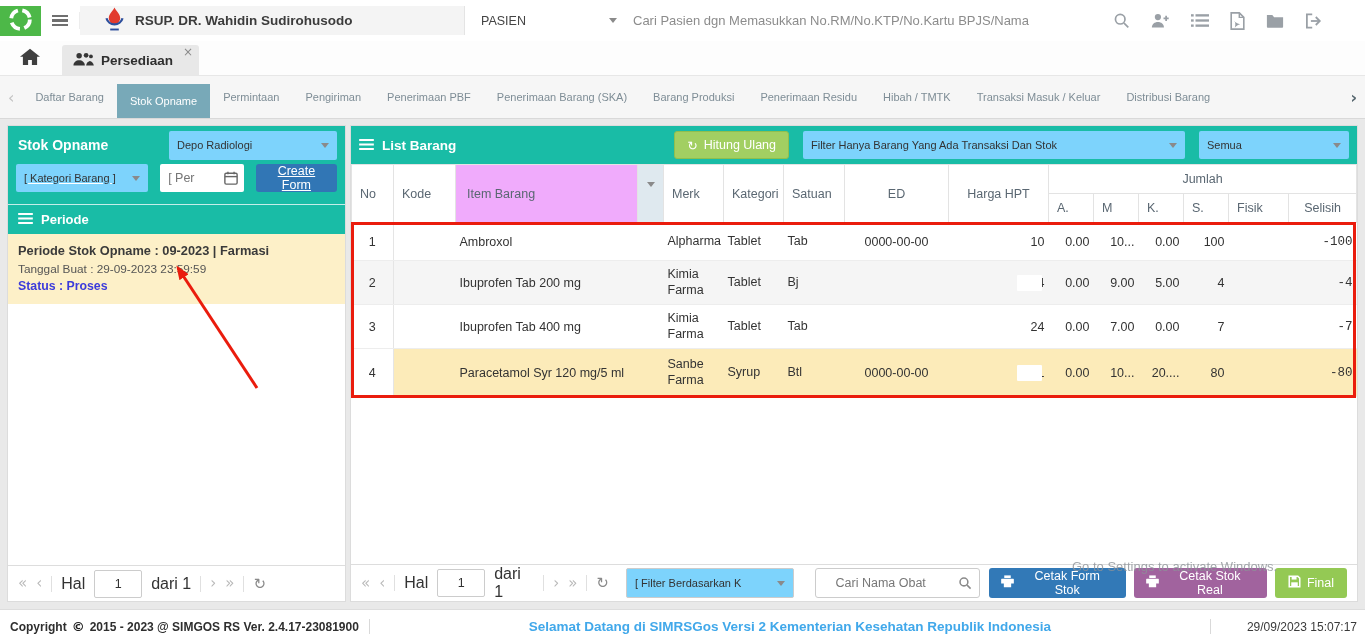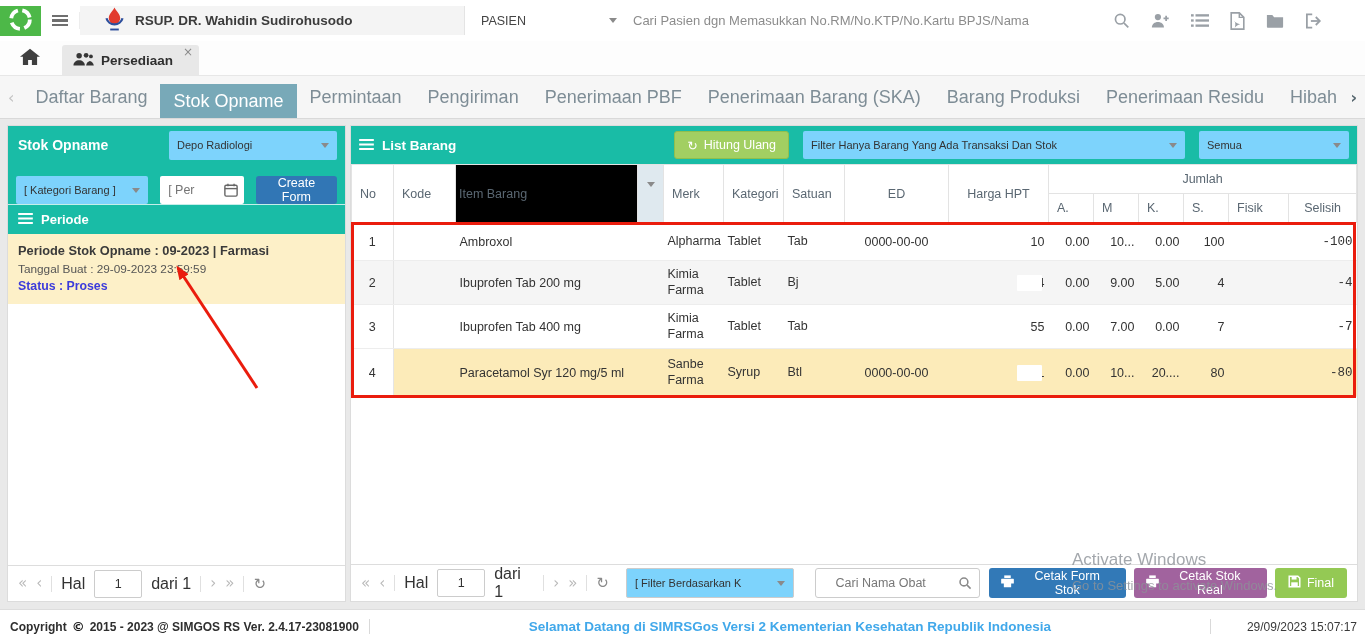--- a/index.html
+++ b/index.html
@@ -23,34 +23,34 @@
   .top-icons .tic{cursor:pointer;display:flex;align-items:center;}
   
   .tabrow{position:absolute;top:41px;left:0;width:1365px;height:34px;background:#fdfdfd;display:flex;align-items:flex-end;}
   .home-tab{margin-left:16px;padding:0 4px 6px 4px;color:#3f3f3f;cursor:pointer;}
   .ws-tab{margin-left:18px;position:relative;height:30px;background:#e8e8e8;border-radius:3px 3px 0 0;display:flex;align-items:center;gap:7px;padding:0 26px 0 11px;color:#2f2f2f;cursor:pointer;}
   .ws-tab .lbl{font-size:13.5px;font-weight:bold;}
   .ws-tab .x{position:absolute;top:1px;right:6px;font-size:12px;color:#8a8a8a;line-height:12px;cursor:pointer;}
   
   .navrow{position:absolute;top:75px;left:0;width:1365px;height:42px;background:#f6f6f6;border-top:1px solid #e7e7e7;border-bottom:1px solid #d9d9d9;display:flex;align-items:stretch;overflow:hidden;}
   .nav-ch{display:flex;align-items:center;padding:0 8px;color:#c3c3c3;font-size:16px;}
-  .nav-item{display:flex;align-items:center;padding:0 13px;color:#7e8d96;font-size:18px;white-space:nowrap;cursor:pointer;text-align:center;}
+  .nav-item{display:flex;align-items:center;padding:0 13px;color:#7e8d96;font-size:11px;white-space:nowrap;cursor:pointer;text-align:center;}
   .nav-item.active{background:#78a9b8;color:#fff;margin-top:8px;align-self:flex-end;height:34px;}
   .nav-ch.right{position:absolute;right:0;top:0;height:42px;color:#57676f;font-weight:bold;background:#f6f6f6;}
   
   .panel{position:absolute;top:126px;height:475px;display:flex;flex-direction:column;background:#fff;box-shadow:0 0 0 1px #dcdcdc;}
   .panel-left{left:8px;width:337px;}
   .panel-right{left:351px;width:1006px;}
   .teal{background:#19bca6;color:#fff;}
   .lp-head{height:38px;display:flex;align-items:center;padding:0 8px 0 10px;gap:8px;flex:0 0 38px;}
   .lp-title{font-size:14px;font-weight:bold;flex:1;}
   .sel{background:#7dd3fc;border-radius:2px;display:flex;align-items:center;padding:0 8px;color:#333;font-size:11px;cursor:pointer;white-space:nowrap;overflow:hidden;}
   .sel .caret{margin-left:auto;}
   .caret{width:0;height:0;border-left:4px solid transparent;border-right:4px solid transparent;border-top:5px solid #8a8a8a;flex:0 0 auto;}
-  .lp-controls{height:40px;flex:0 0 40px;display:flex;align-items:flex-end;gap:12px;padding:0 8px;}
+  .lp-controls{height:40px;flex:0 0 40px;display:flex;align-items:flex-start;gap:12px;padding:0 8px;text-decoration:underline;}
   .sel-kategori{width:136px;height:28px;}
   .datebox{width:84px;height:28px;background:#fff;border-radius:2px;display:flex;align-items:center;padding:0 6px;color:#555;}
   .datebox input{border:0;outline:0;width:46px;font:12.5px "Liberation Sans",sans-serif;color:#555;}
   .btn{border:0;border-radius:3px;color:#fff;font:12.5px "Liberation Sans",sans-serif;display:flex;align-items:center;gap:6px;justify-content:center;cursor:pointer;}
   .btn-create{width:93px;height:28px;background:#3176b5;}
   .lp-periode{height:29px;flex:0 0 29px;display:flex;align-items:center;gap:8px;padding:0 10px;border-top:1px solid rgba(255,255,255,.75);font-weight:bold;font-size:13px;}
   .lp-card{flex:0 0 auto;background:#fdf0c8;padding:8px 10px 9px 10px;line-height:1.45;}
   .lp-card .t1{font-size:12.8px;font-weight:bold;color:#3a3a3a;}
   .lp-card .t2{font-size:11.8px;color:#555;}
   .lp-card .t3{font-size:12.3px;font-weight:bold;color:#3c3bdb;}
@@ -64,21 +64,21 @@
   
   .rp-head{height:38px;flex:0 0 38px;display:flex;align-items:center;gap:14px;padding:0 8px;}
   .rp-title{font-size:13.5px;font-weight:bold;display:flex;align-items:center;gap:8px;flex:1;}
   .btn-hitung{height:28px;padding:0 12px;background:#a2cf62;border:1px solid #8fbf4e;}
   .sel-filter{width:366px;height:28px;}
   .sel-semua{width:134px;height:28px;}
   
   table.grid{border-collapse:collapse;table-layout:fixed;width:1006px;background:#fff;}
   table.grid th{font-weight:normal;font-size:12.5px;color:#5a6772;border:1px solid #e3e3e3;height:28px;padding:0 4px;background:#fff;}
   table.grid th.al{text-align:left;padding-left:8px;}
-  table.grid th.item-h{background:#000000;text-align:left;padding-left:3px;}
+  table.grid th.item-h{background:#f0abfc;text-align:left;padding-left:11px;}
   table.grid th.item-c{background:#dfe9ef;}
   table.grid th.item-c .caret{margin:0 auto;}
   table.grid td{font-size:12.5px;color:#333;padding:0 4px;border-bottom:1px solid #ededed;vertical-align:middle;}
   tr.r1{height:38px;} tr.r2{height:44px;} tr.r3{height:44px;} tr.r4{height:48px;}
   tr.alt td{background:#f5f5f5;}
   tr.hl td{background:#fcebb9;}
   td.c-no{text-align:center;border-right:1px solid #e5e5e5;}
   td.c-item{padding-left:8px;}
   td.c-merk,td.c-kat,td.c-sat{padding-left:5px;line-height:1.25;}
   td.c-ed{text-align:center;}
@@ -385,21 +385,21 @@
           <td class="c-sel">-4</td>
         </tr>
         <tr class="r3">
           <td class="c-no">3</td>
           <td></td>
           <td class="c-item" colspan="2">Ibuprofen Tab 400 mg</td>
           <td class="c-merk">Kimia Farma</td>
           <td class="c-kat">Tablet</td>
           <td class="c-sat">Tab</td>
           <td class="c-ed"></td>
-          <td class="c-harga"><span>55</span></td>
+          <td class="c-harga"><span>24</span></td>
           <td class="c-num">0.00</td>
           <td class="c-num">7.00</td>
           <td class="c-num">0.00</td>
           <td class="c-s">7</td>
           <td class="c-fisik"></td>
           <td class="c-sel">-7</td>
         </tr>
         <tr class="r4 hl">
           <td class="c-no" style="background:#fff;">4</td>
           <td></td>
@@ -481,21 +481,20 @@
     </span>
     <span class="f-dv"></span>
     <span class="f-welcome">Selamat Datang di SIMRSGos Versi 2 Kementerian Kesehatan Republik Indonesia</span>
     <span class="f-time">
       <span class="f-dv"></span>
       <span>29/09/2023 15:07:17</span>
     </span>
   </div>
 
   <div class="watermark">
-    <div class="w1">Activate Windows</div>
     <div class="w2">Go to Settings to activate Windows.</div>
   </div>
 
   <svg class="overlay" width="1365" height="642" viewBox="0 0 1365 642">
     <defs>
       <marker id="ah" markerUnits="userSpaceOnUse" markerWidth="16" markerHeight="13" refX="11" refY="5.5" orient="auto">
         <polygon points="0 0, 14 5.5, 0 11" fill="#ea1c0d"></polygon>
       </marker>
     </defs>
     <rect x="352.5" y="223.5" width="1002" height="173" fill="none" stroke="#ea1c0d" stroke-width="3"></rect>

